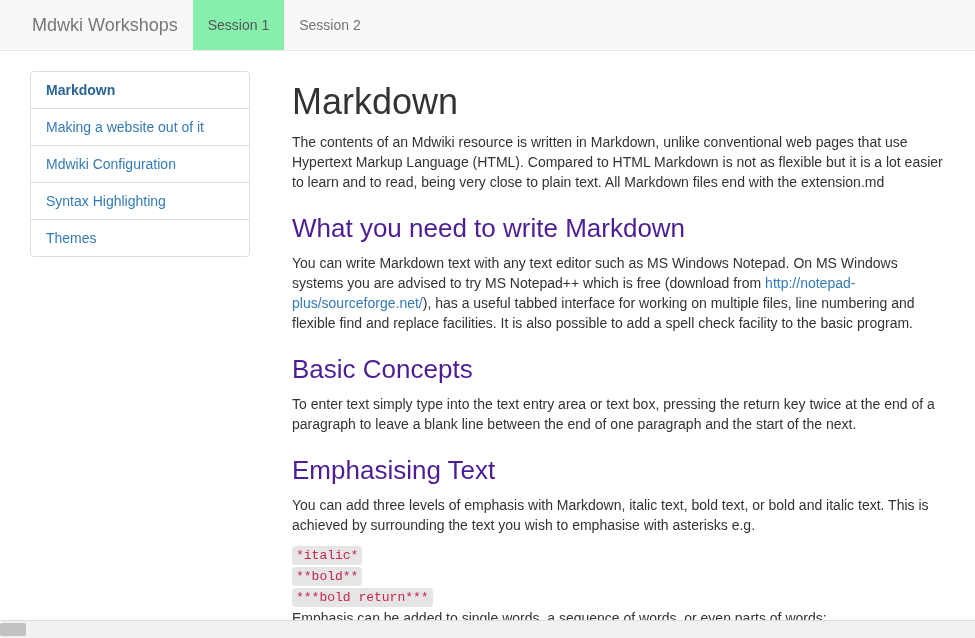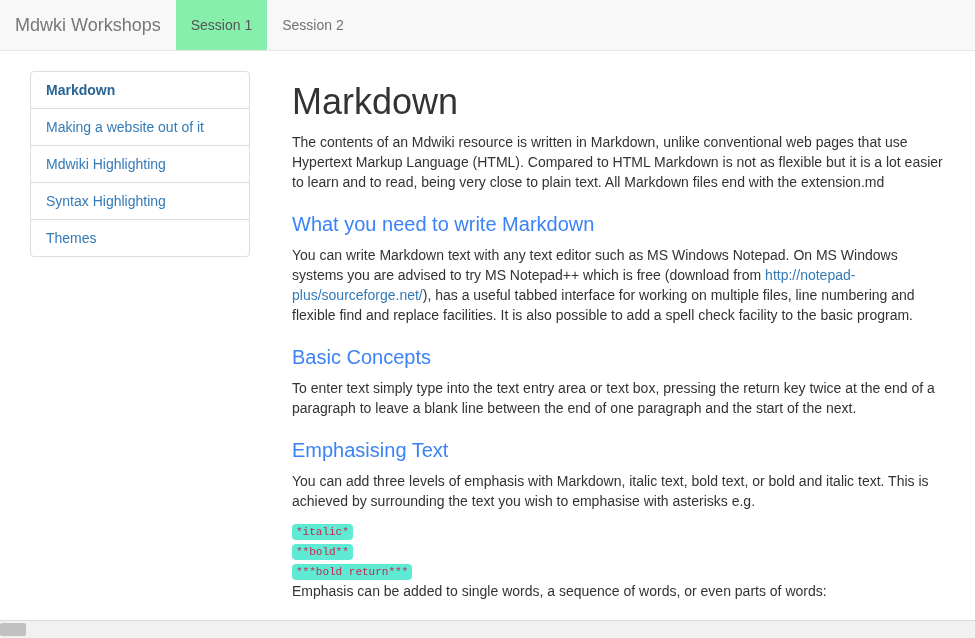--- a/index.html
+++ b/index.html
@@ -9,21 +9,21 @@
     font-size: 14px;
     color: #333;
     background: #fff;
   }
   .navbar {
     background: #f8f8f8;
     border-bottom: 1px solid #e7e7e7;
     height: 50px;
     display: flex;
     align-items: stretch;
-    padding-left: 15px;
+    padding-left: 32px;
   }
   .navbar-brand {
     display: flex;
     align-items: center;
     padding: 0 15px 0 0;
     font-size: 18px;
     color: #777;
   }
   .navbar-tab {
     display: flex;
@@ -72,37 +72,37 @@
     padding: 0 15px;
   }
   h1 {
     margin: 10px 0 10px 0;
     font-size: 36px;
     font-weight: 500;
     color: #333;
   }
   h2 {
     margin: 20px 0 10px 0;
-    font-size: 20px;
+    font-size: 26px;
     font-weight: 500;
-    color: #3b82f6;
+    color: #4c1d95;
   }
   p {
     margin: 0 0 10px 0;
     line-height: 1.428;
   }
   a {
     color: #337ab7;
     text-decoration: none;
   }
   code {
     font-family: Menlo, Monaco, Consolas, "Courier New", monospace;
-    font-size: 11px;
+    font-size: 13px;
     color: #c7254e;
-    background: #5eead4;
+    background: #e5e5e5;
     padding: 2px 4px;
     border-radius: 4px;
     white-space: nowrap;
   }
   .code-lines code {
     display: inline-block;
     margin-bottom: 2px;
   }
   .bottom-scroll {
     position: fixed;
@@ -131,21 +131,21 @@
   <div class="navbar-tab active">Session 1</div>
   <div class="navbar-tab">Session 2</div>
 </div>
 
 <div class="container">
 
   <div class="sidebar-col">
     <div class="sidebar">
       <div class="sidebar-item active">Markdown</div>
       <div class="sidebar-item">Making a website out of it</div>
-      <div class="sidebar-item">Mdwiki Highlighting</div>
+      <div class="sidebar-item">Mdwiki Configuration</div>
       <div class="sidebar-item">Syntax Highlighting</div>
       <div class="sidebar-item">Themes</div>
     </div>
   </div>
 
   <div class="content-col">
 
     <h1>Markdown</h1>
 
     <p>The contents of an Mdwiki resource is written in Markdown, unlike conventional web pages that use Hypertext Markup Language (HTML). Compared to HTML Markdown is not as flexible but it is a lot easier to learn and to read, being very close to plain text. All Markdown files end with the extension.md</p>

